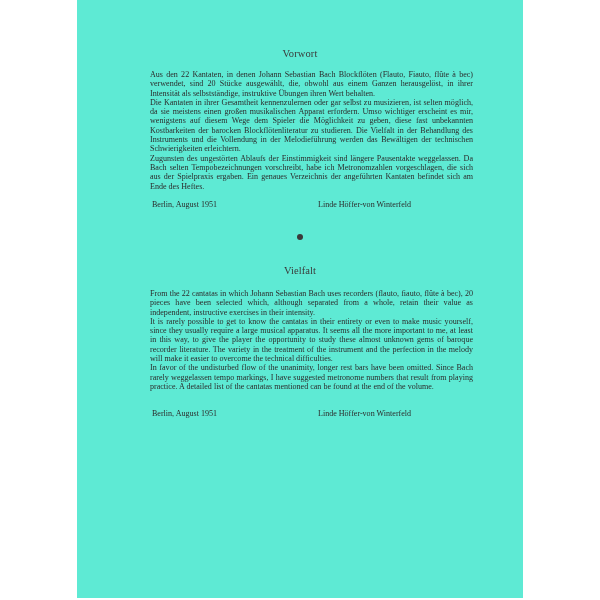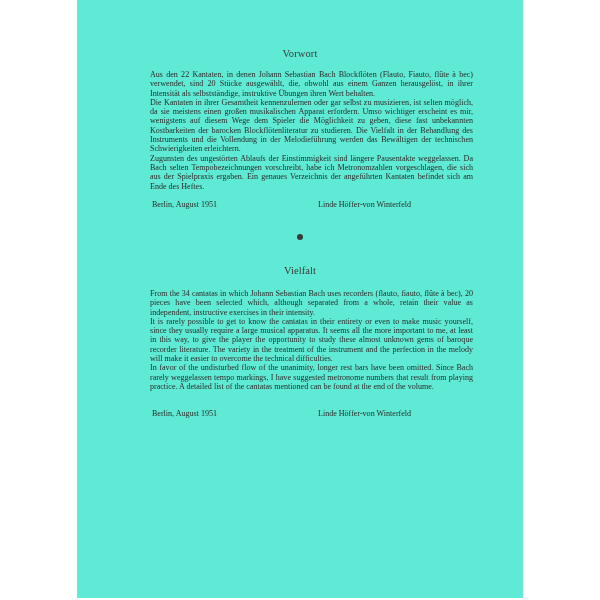--- a/index.html
+++ b/index.html
@@ -81,21 +81,21 @@
   <div class="sig de">
     <span class="place">Berlin, August 1951</span>
     <span class="author">Linde Höffer-von Winterfeld</span>
   </div>
 
   <div class="ornament"></div>
 
   <div class="title en">Vielfalt</div>
 
   <div class="body en">
-    <p>From the 34 cantatas in which Johann Sebastian Bach uses recorders (flauto, fiauto, flûte à bec), 20 pieces have been selected which, although separated from a whole, retain their value as independent, instructive exercises in their intensity.</p>
+    <p>From the 22 cantatas in which Johann Sebastian Bach uses recorders (flauto, fiauto, flûte à bec), 20 pieces have been selected which, although separated from a whole, retain their value as independent, instructive exercises in their intensity.</p>
     <p>It is rarely possible to get to know the cantatas in their entirety or even to make music yourself, since they usually require a large musical apparatus. It seems all the more important to me, at least in this way, to give the player the opportunity to study these almost unknown gems of baroque recorder literature. The variety in the treatment of the instrument and the perfection in the melody will make it easier to overcome the technical difficulties.</p>
     <p>In favor of the undisturbed flow of the unanimity, longer rest bars have been omitted. Since Bach rarely weggelassen tempo markings, I have suggested metronome numbers that result from playing practice. A detailed list of the cantatas mentioned can be found at the end of the volume.</p>
   </div>
 
   <div class="sig en">
     <span class="place">Berlin, August 1951</span>
     <span class="author">Linde Höffer-von Winterfeld</span>
   </div>
 
 </div>

